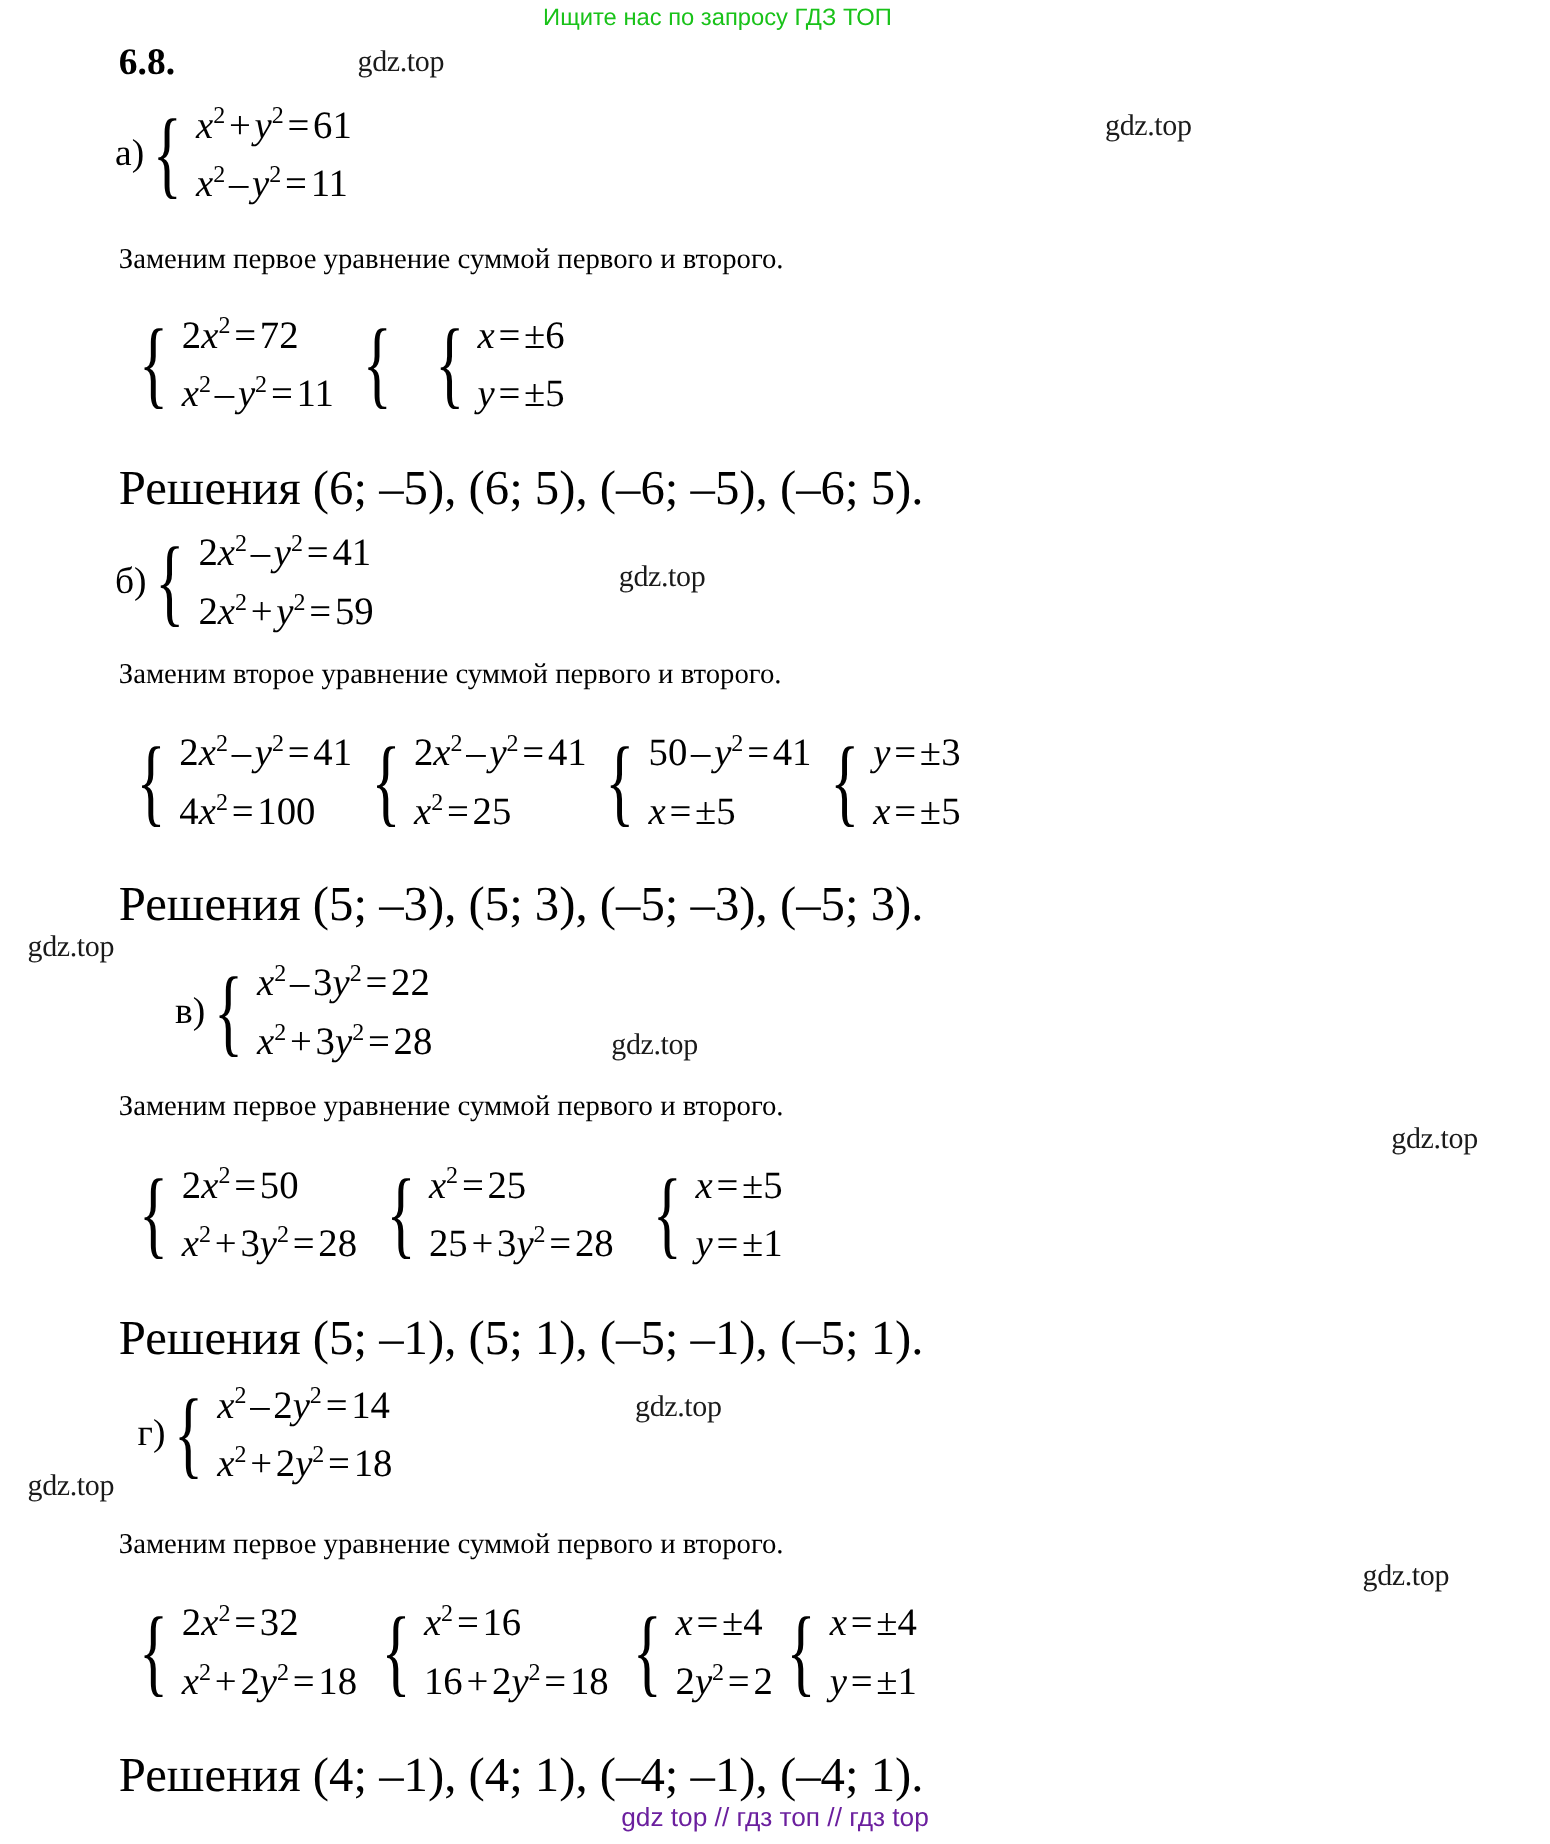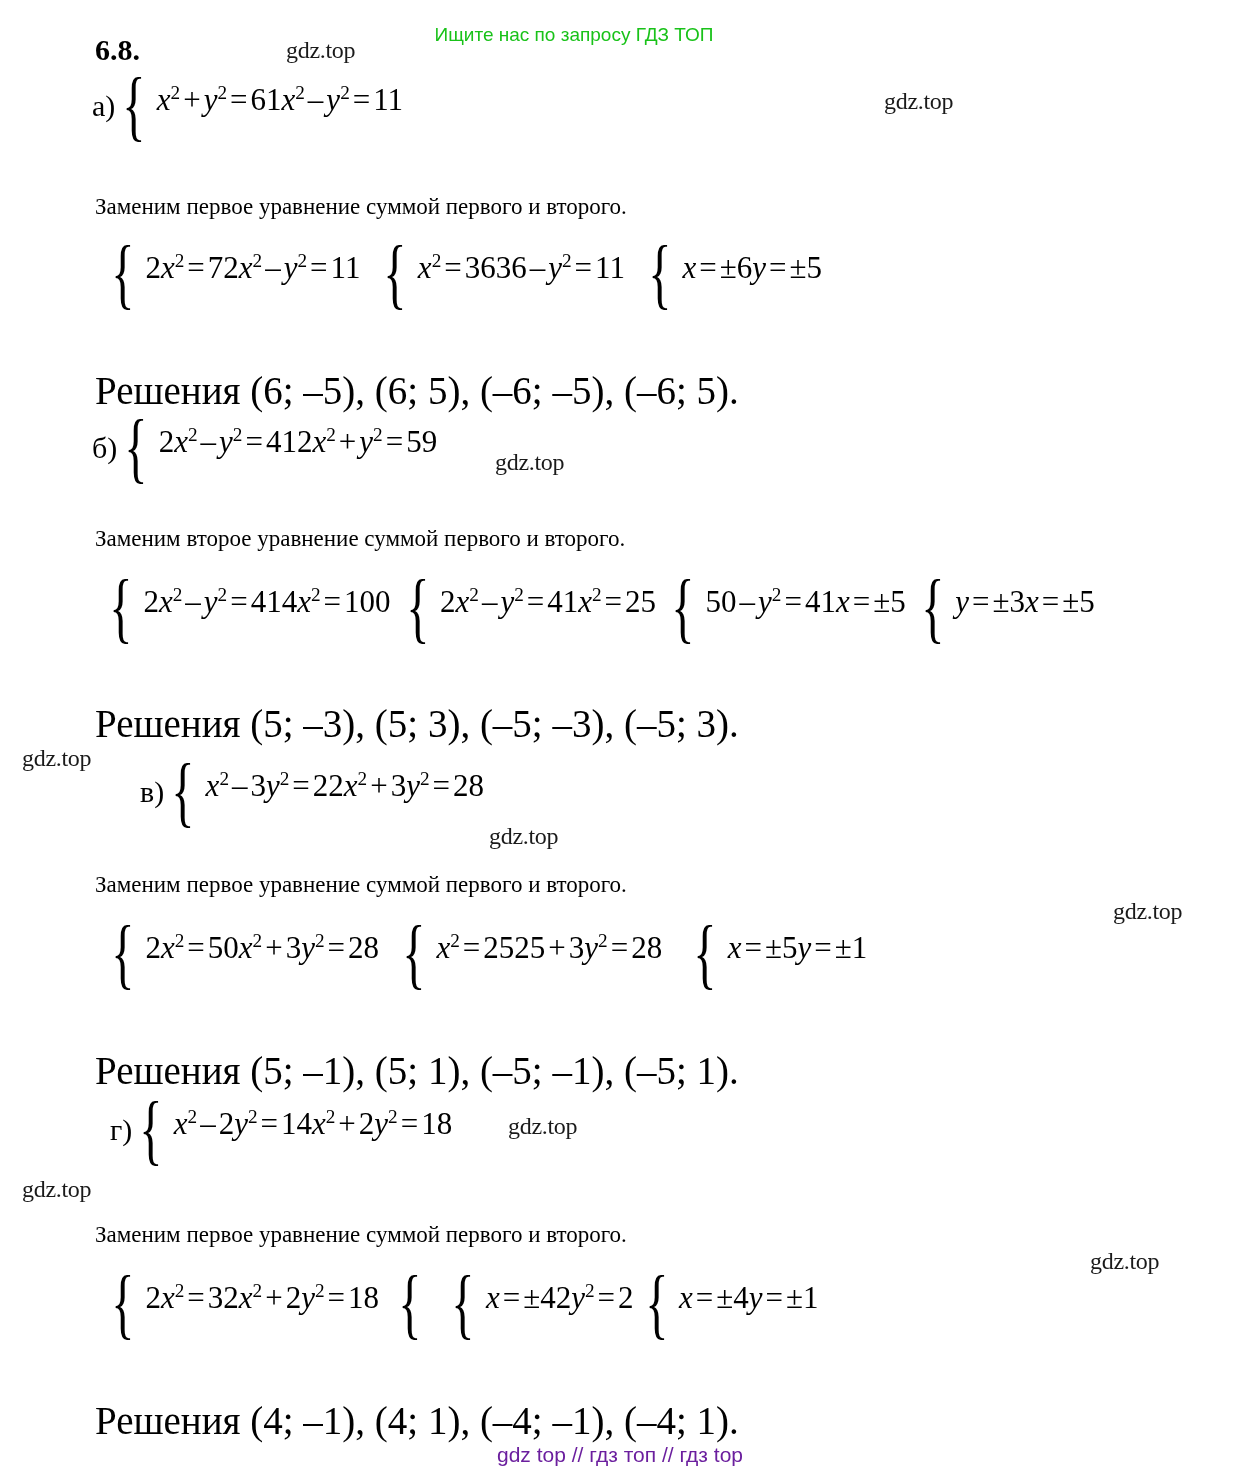--- a/index.html
+++ b/index.html
@@ -28,21 +28,20 @@
   .header-note {
     position: absolute;
     top: 4px;
     left: 0;
     width: 1148px;
     text-align: center;
     font-family: "Liberation Sans", sans-serif;
     font-size: 19px;
     color: #19c219;
     white-space: nowrap;
-    margin-top: 20px;
   }
   .footer-note {
     position: absolute;
     bottom: 8px;
     left: 0;
     width: 1240px;
     text-align: center;
     font-family: "Liberation Sans", sans-serif;
     font-size: 21px;
     color: #6b1f9e;
@@ -92,20 +91,21 @@
     font-weight: 300;
     transform: scaleX(0.62);
     transform-origin: left center;
     display: flex;
     align-items: center;
     margin-right: -4px;
     padding-left: 2px;
   }
   .eqs {
     display: flex;
+    flex-direction: column;
     justify-content: center;
   }
   .eq {
     font-family: "Liberation Serif", serif;
     font-size: 31px;
     line-height: 1.0;
     white-space: nowrap;
     padding: 8px 0;
   }
   .v { font-style: italic; }
@@ -151,24 +151,20 @@
 <div class="mrow" style="left:110px; top:244px;">
   <div class="system" style="margin-right:22px;">
     <span class="brace">{</span>
     <div class="eqs">
       <div class="eq">2<span class="v">x</span><sup>2</sup><span class="op">=</span>72</div>
       <div class="eq"><span class="v">x</span><sup>2</sup><span class="op">–</span><span class="v">y</span><sup>2</sup><span class="op">=</span>11</div>
     </div>
   </div>
   <div class="system" style="margin-right:22px;">
     <span class="brace">{</span>
-    <div class="eqs">
-      <div class="eq"><span class="v">x</span><sup>2</sup><span class="op">=</span>36</div>
-      <div class="eq">36<span class="op">–</span><span class="v">y</span><sup>2</sup><span class="op">=</span>11</div>
-    </div>
   </div>
   <div class="system">
     <span class="brace">{</span>
     <div class="eqs">
       <div class="eq"><span class="v">x</span><span class="op">=</span>±6</div>
       <div class="eq"><span class="v">y</span><span class="op">=</span>±5</div>
     </div>
   </div>
 </div>
 
@@ -275,20 +271,24 @@
 <div class="mrow" style="left:110px; top:1274px;">
   <div class="system" style="margin-right:18px;">
     <span class="brace">{</span>
     <div class="eqs">
       <div class="eq">2<span class="v">x</span><sup>2</sup><span class="op">=</span>32</div>
       <div class="eq"><span class="v">x</span><sup>2</sup><span class="op">+</span>2<span class="v">y</span><sup>2</sup><span class="op">=</span>18</div>
     </div>
   </div>
   <div class="system" style="margin-right:18px;">
     <span class="brace">{</span>
+    <div class="eqs">
+      <div class="eq"><span class="v">x</span><sup>2</sup><span class="op">=</span>16</div>
+      <div class="eq">16<span class="op">+</span>2<span class="v">y</span><sup>2</sup><span class="op">=</span>18</div>
+    </div>
   </div>
   <div class="system" style="margin-right:10px;">
     <span class="brace">{</span>
     <div class="eqs">
       <div class="eq"><span class="v">x</span><span class="op">=</span>±4</div>
       <div class="eq">2<span class="v">y</span><sup>2</sup><span class="op">=</span>2</div>
     </div>
   </div>
   <div class="system">
     <span class="brace">{</span>

